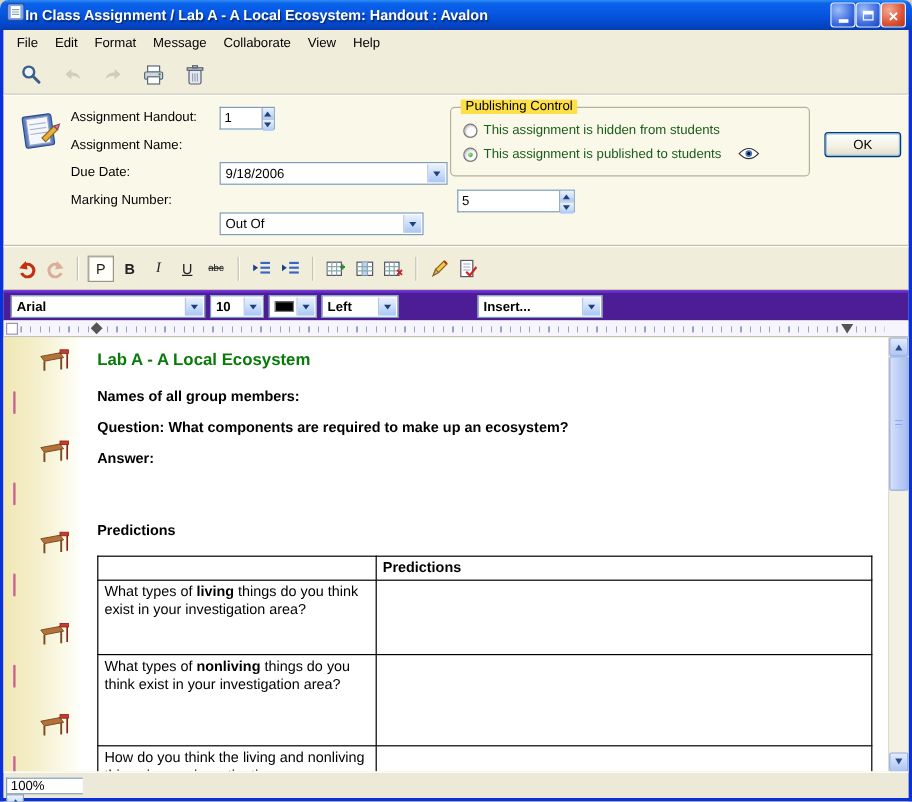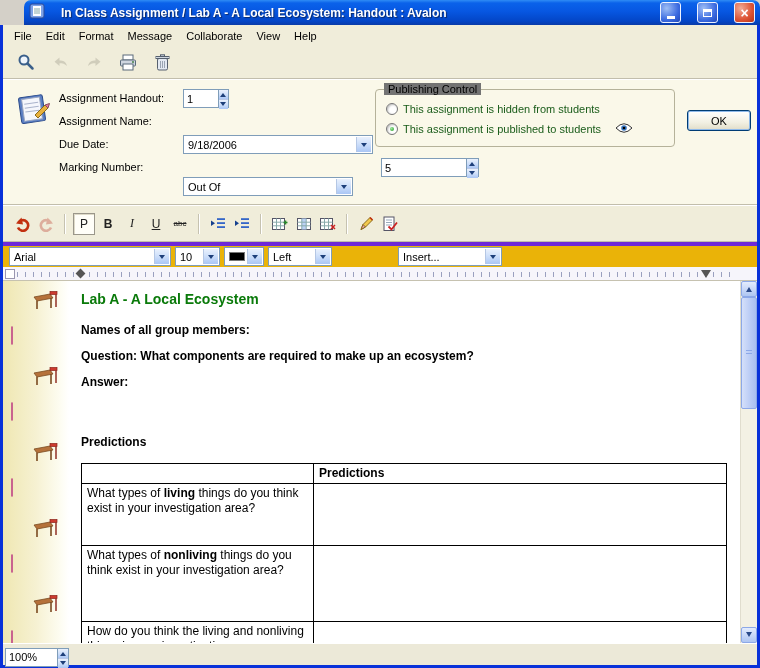--- a/index.html
+++ b/index.html
@@ -3,21 +3,21 @@
 <meta charset="utf-8">
 <style>
   *{margin:0;padding:0;box-sizing:border-box;}
   html,body{width:760px;height:668px;overflow:hidden;background:#d4d0c8;
     font-family:"Liberation Sans","DejaVu Sans",sans-serif;}
   .frame{width:760px;height:668px;display:flex;flex-direction:column;}
 
   
   .titlebar{height:25px;flex:0 0 25px;border-radius:7px 7px 0 0;
     background:linear-gradient(180deg,#2f8cf5 0%,#0a62ea 12%,#0757e2 45%,#0345c6 85%,#0a3ba8 100%);
-    display:flex;align-items:center;padding:0 5px;gap:16px;margin-left:24px;}
+    display:flex;align-items:center;padding:0 5px;gap:0;}
   .title-text{color:#fff;font-weight:bold;font-size:12px;text-shadow:1px 1px 1px #0a2a6a;
     flex:1;white-space:nowrap;overflow:hidden;}
   .tb-btn{width:21px;height:21px;border-radius:3px;border:1px solid #eef3ff;
     display:flex;align-items:center;justify-content:center;flex:0 0 auto;}
   .btn-min,.btn-max{background:radial-gradient(circle at 30% 28%,#9ebef5,#3a6ae0 62%,#1f47b8);}
   .btn-close{background:radial-gradient(circle at 30% 28%,#f2ab96,#de5536 58%,#b93317);}
   .glyph-min{width:8px;height:3px;background:#fff;margin-top:9px;}
   .glyph-max{width:9px;height:8px;border:1px solid #fff;border-top:3px solid #fff;}
   .glyph-close{color:#fff;font-size:14px;font-weight:bold;line-height:1;}
 
@@ -51,21 +51,21 @@
   .spin-up::after{content:"";border:3px solid transparent;border-bottom:4px solid #1d3f7a;margin-bottom:2px;}
   .spin-down::after{content:"";border:3px solid transparent;border-top:4px solid #1d3f7a;margin-top:2px;}
   .xp-combo{height:19px;border:1px solid #7f9db9;background:#fff;display:flex;
     align-items:center;padding-left:4px;position:relative;font-size:11px;}
   .combo-arrow{position:absolute;right:1px;top:1px;bottom:1px;width:15px;
     background:linear-gradient(180deg,#eaf1fd,#cfe0fa 45%,#aac6f5);
     border-left:1px solid #b5c7e4;display:flex;align-items:center;justify-content:center;}
   .combo-arrow::after{content:"";border:3.5px solid transparent;border-top:4px solid #1d3f7a;margin-top:4px;}
   .fieldset{position:absolute;left:372px;top:9px;width:300px;height:58px;
     border:1px solid #b5b29a;border-radius:4px;}
-  .fieldset .legend{position:absolute;top:-7px;left:8px;background:#737373;padding:0 4px;}
+  .fieldset .legend{position:absolute;top:-7px;left:8px;background:#fde047;padding:0 4px;}
   .radio-row{position:absolute;left:10px;display:flex;align-items:center;gap:5px;
     color:#1a5c1a;}
   .radio{width:12px;height:12px;border-radius:50%;background:#fff;border:1px solid #767676;
     box-shadow:inset 1px 1px 2px rgba(0,0,0,.25);position:relative;flex:0 0 12px;}
   .radio .dot{display:none;position:absolute;inset:3px;border-radius:50%;
     background:radial-gradient(circle at 35% 35%,#9fe89f,#1f9a1f);}
   .radio-row[data-selected="true"] .radio .dot{display:block;}
   .eye{position:absolute;right:-32px;top:-1px;}
   .ok-btn{position:absolute;left:684px;top:30px;width:64px;height:21px;
     background:linear-gradient(180deg,#fff,#f2f0e3 60%,#e0dcc8);
@@ -77,21 +77,21 @@
   .toolbar2{height:37px;flex:0 0 37px;display:flex;align-items:center;padding-left:8px;
     border-top:1px solid #fff;border-bottom:1px solid #c2beac;background:#f0edda;gap:2px;}
   .fbtn{min-width:22px;height:22px;display:flex;align-items:center;justify-content:center;
     font-size:12px;color:#222;}
   .sep{width:2px;height:20px;border-left:1px solid #c6c2b0;border-right:1px solid #fff;margin:0 5px;}
   .btn-p{border:1px solid #9a968a;background:#fffef8;box-shadow:inset 1px 1px 0 #dedac8;}
   .b{font-weight:bold}.i{font-style:italic;font-family:"Liberation Serif",serif;}
   .u{text-decoration:underline}
   .strike{font-size:8px;text-decoration:line-through;}
   .toolbar3{height:25px;flex:0 0 25px;display:flex;align-items:center;gap:4px;
-    padding-left:6px;background:#eab308;border-top:4px solid #6d28d9;}
+    padding-left:6px;background:#4c1d95;border-top:2px solid #6d28d9;font-weight:bold;}
   .swatch{width:16px;height:9px;background:#000;border:1px solid #777;}
 
   
   .ruler{height:14px;flex:0 0 14px;background:#f6f5fb;border-bottom:1px solid #c6c2b0;position:relative;}
   .ticks{position:absolute;left:14px;right:20px;top:5px;height:5px;
     background:repeating-linear-gradient(90deg,#9aa0bf 0 1px,transparent 1px 8px);}
   .tabbox{position:absolute;left:2px;top:2px;width:10px;height:10px;background:#fff;border:1px solid #9a96b0;}
   .m-left{position:absolute;left:74px;top:3px;width:7px;height:7px;background:#555;transform:rotate(45deg);}
   .m-right{position:absolute;left:698px;top:3px;width:0;height:0;
     border:5px solid transparent;border-top:8px solid #555;}
@@ -127,21 +127,21 @@
   .scroll-track{flex:1;position:relative;}
   .scroll-thumb{position:absolute;top:0;left:0;right:0;height:112px;
     border:1px solid #8ca8e8;border-radius:2px;
     background:linear-gradient(90deg,#d5e0fa,#b9cbf5 60%,#a8bff0);}
   .thumb-grip{position:absolute;left:4px;right:4px;top:52px;height:6px;
     background:repeating-linear-gradient(180deg,#8ca8e8 0 1px,transparent 1px 3px);}
 
   
   .statusbar{height:22px;flex:0 0 22px;background:#ece9d8;border-top:1px solid #fff;
     display:flex;align-items:center;padding-left:2px;font-size:11px;}
-  .zoom{width:64px;height:14px;}
+  .zoom{width:64px;height:14px;flex-direction:column;}
 </style>
 </head>
 <body>
 
 <div class="frame">
 
   <div class="titlebar">
     <span>
       <svg width="16" height="16" viewBox="0 0 16 16">
           <rect x="1" y="1" width="14" height="14" rx="2" fill="#7da2e8" stroke="#2a4a9a"></rect>

